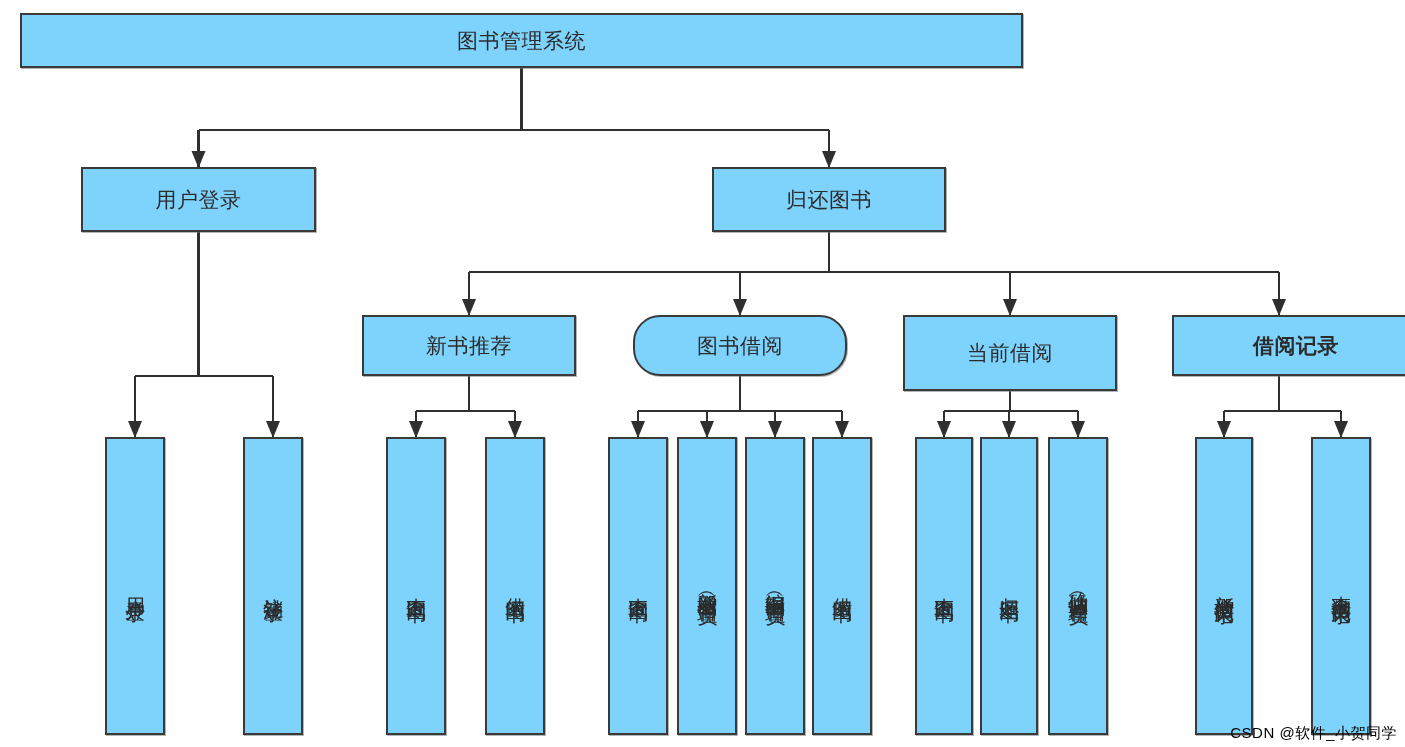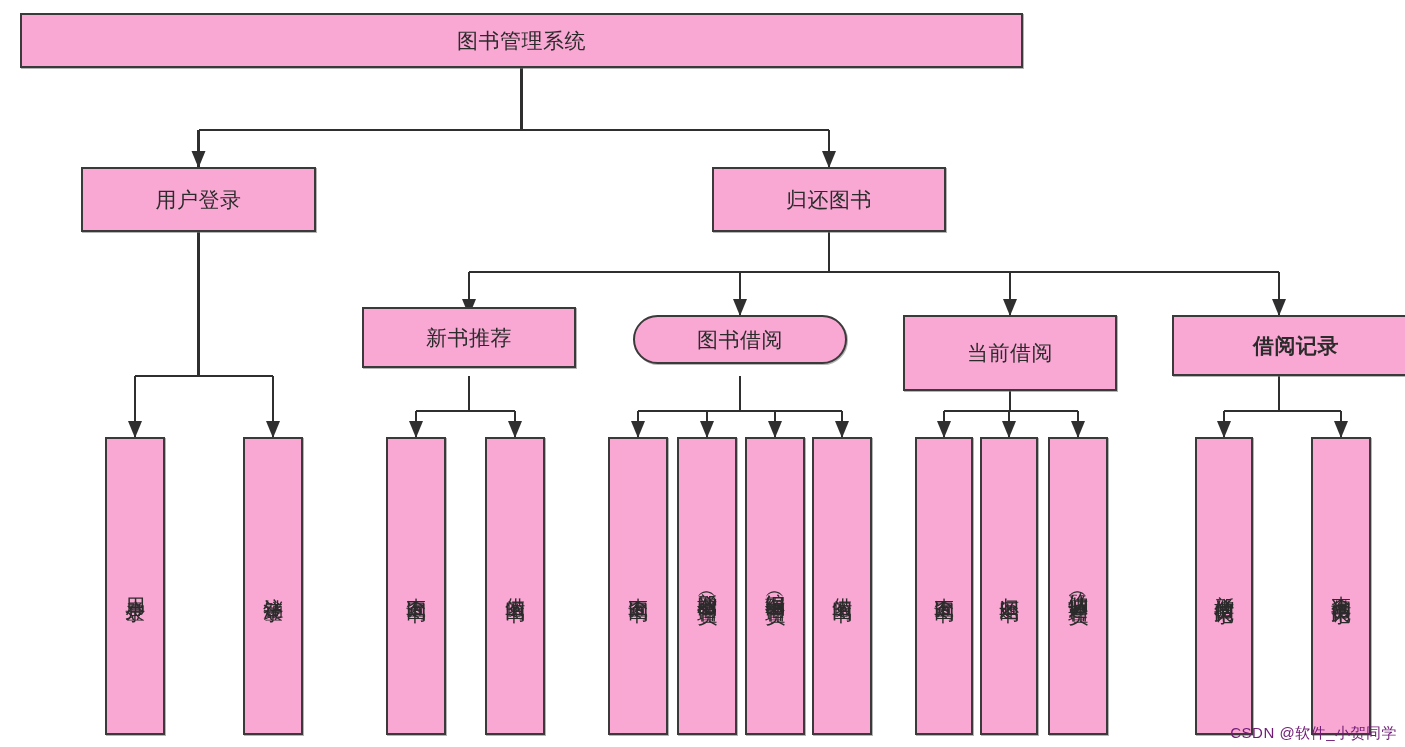--- a/index.html
+++ b/index.html
@@ -22,21 +22,21 @@
     position: absolute;
     left: 0;
     top: 0;
     width: 1405px;
     height: 747px;
     pointer-events: none;
   }
   .node {
     position: absolute;
     box-sizing: border-box;
-    background: #f9a8d4;
+    background: #7dd3fc;
     border: 2px solid #3a3a3a;
     box-shadow: 1px 1px 0 0 rgba(120,120,120,0.55);
     display: flex;
     align-items: center;
     justify-content: center;
     color: #2b2b2b;
     z-index: 2;
   }
   .node-label {
     display: block;
@@ -62,21 +62,21 @@
     line-height: 1.18;
     letter-spacing: 2px;
     white-space: normal;
     max-height: 100%;
   }
   .watermark {
     position: absolute;
     right: 8px;
     bottom: 4px;
     font-size: 15px;
-    color: #701a75;
+    color: #000000;
     letter-spacing: 0.5px;
     z-index: 5;
     white-space: nowrap;
   }
 </style>
 </head>
 <body>
 
 <div id="canvas">
 
@@ -138,24 +138,24 @@
   <div id="nodes">
       <div class="node horiz root" style="left: 20px; top: 13px; width: 1003px; height: 55px;">
         <span class="node-label">图书管理系统</span>
       </div>
       <div class="node horiz" style="left: 81px; top: 167px; width: 235px; height: 65px;">
         <span class="node-label">用户登录</span>
       </div>
       <div class="node horiz" style="left: 712px; top: 167px; width: 234px; height: 65px;">
         <span class="node-label">归还图书</span>
       </div>
-      <div class="node horiz" style="left: 362px; top: 307px; width: 214px; height: 61px;">
+      <div class="node horiz" style="left: 362px; top: 315px; width: 214px; height: 61px;">
         <span class="node-label">新书推荐</span>
       </div>
-      <div class="node horiz" style="left: 633px; top: 315px; width: 214px; height: 49px; border-radius: 27px;">
+      <div class="node horiz" style="left: 633px; top: 315px; width: 214px; height: 61px; border-radius: 27px;">
         <span class="node-label">图书借阅</span>
       </div>
       <div class="node horiz" style="left: 903px; top: 315px; width: 214px; height: 76px;">
         <span class="node-label">当前借阅</span>
       </div>
       <div class="node horiz" style="left: 1172px; top: 315px; width: 248px; height: 61px; font-weight: bold;">
         <span class="node-label">借阅记录</span>
       </div>
       <div class="node vert" style="left: 105px; top: 437px; width: 60px; height: 298px;">
         <span class="node-label">用户登录</span>

